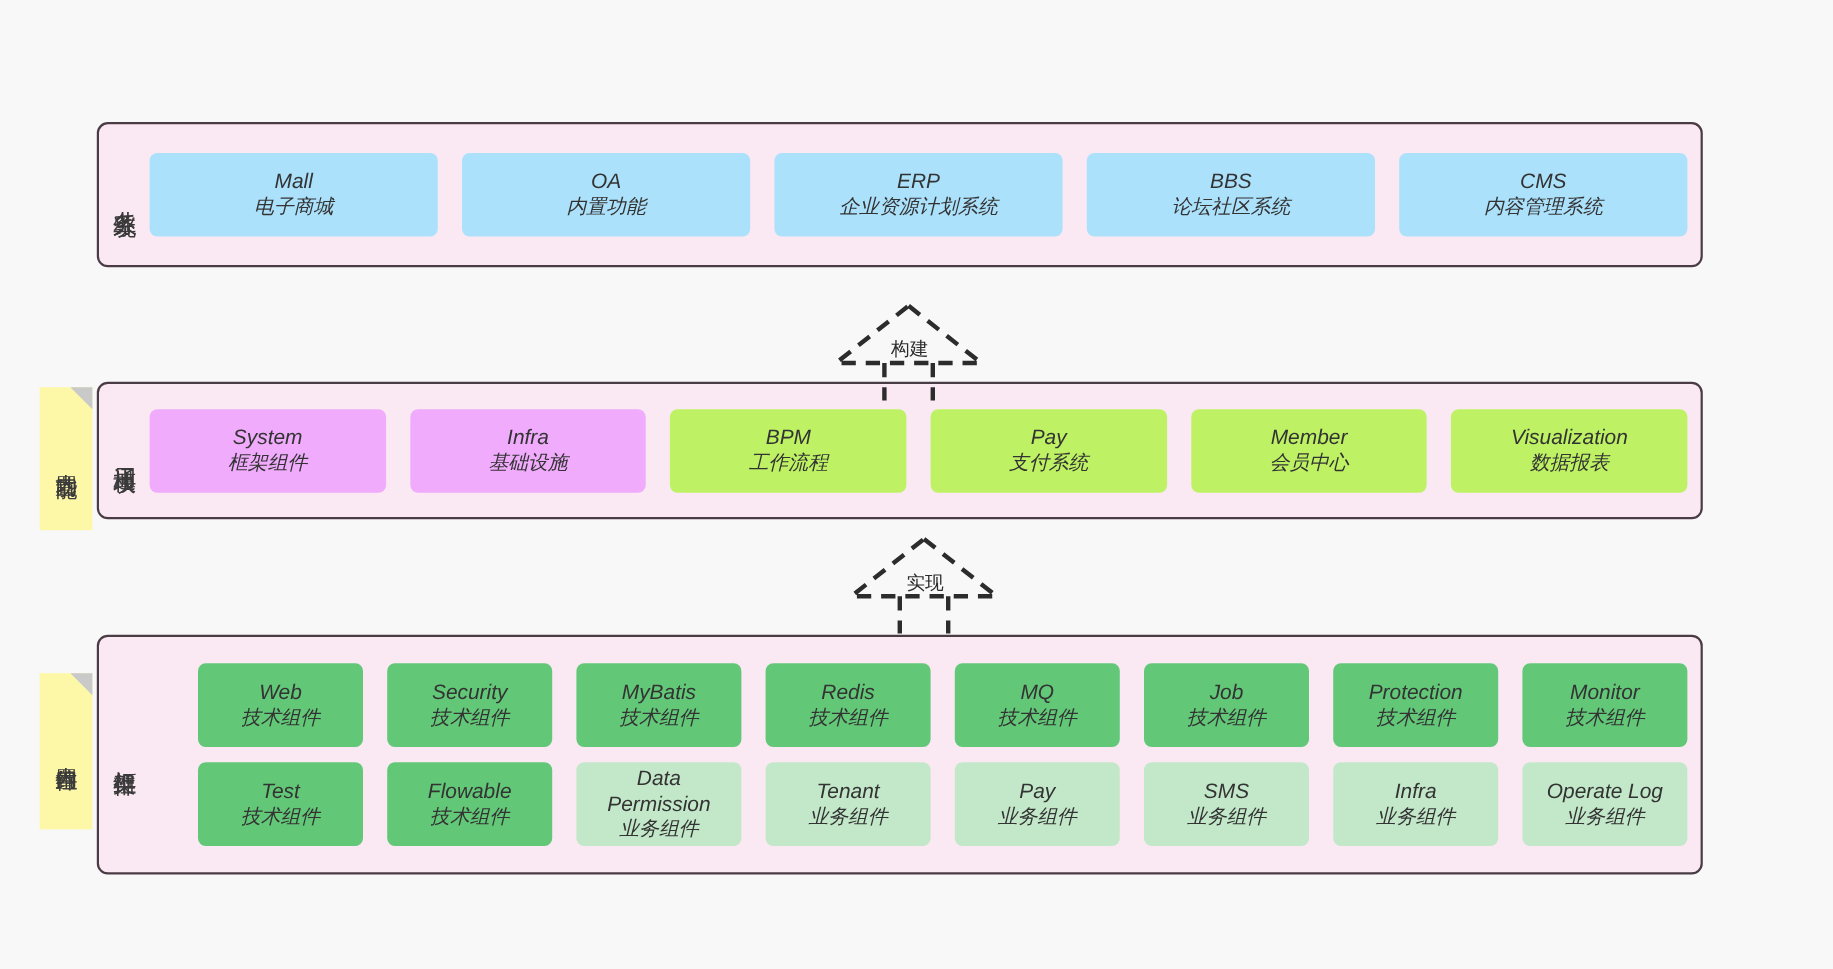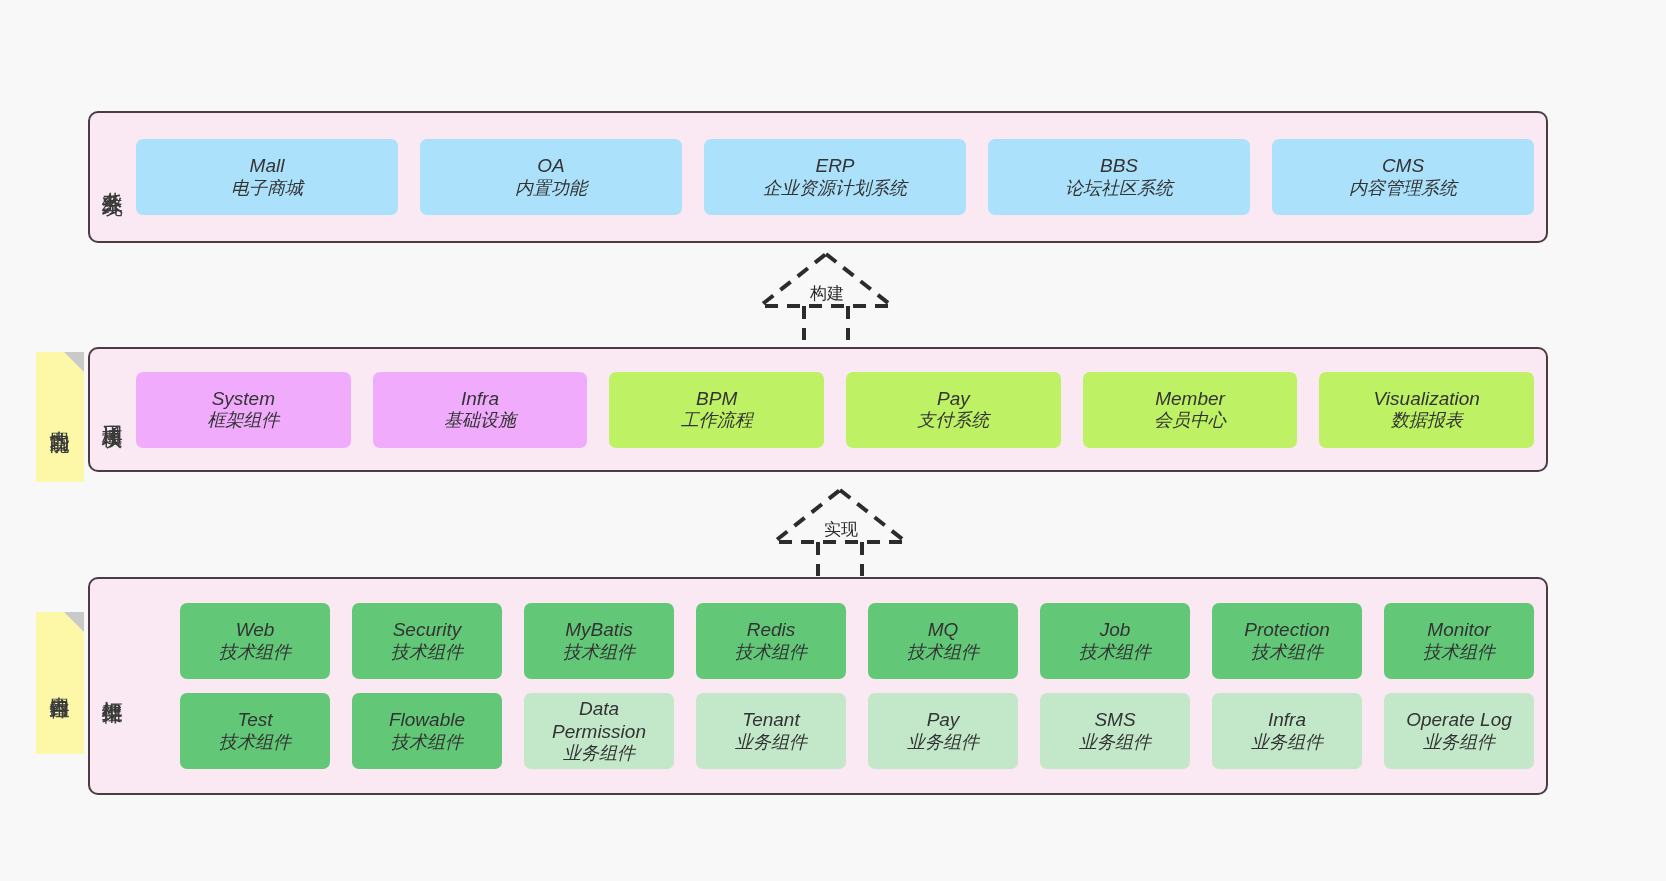--- a/index.html
+++ b/index.html
@@ -163,21 +163,21 @@
             <div class="cn">论坛社区系统</div>
           </div>
           <div class="box blue">
             <div class="en">CMS</div>
             <div class="cn">内容管理系统</div>
           </div>
         </div>
     </div>
   </div>
 
-  <div class="connector" style="left:758px; top:252px; width:140px; height:88px;">
+  <div class="connector" style="left:758px; top:276px; width:140px; height:88px;">
     <svg width="140" height="88" viewBox="0 0 140 88" aria-hidden="true">
 
       <path d="M 68 2 L 134 54 L 2 54 Z" fill="none" stroke="#2c2c2c" stroke-width="4" stroke-dasharray="13 9" stroke-linecap="butt"></path>
 
       <path d="M 46 54 L 46 88 M 90 54 L 90 88" fill="none" stroke="#2c2c2c" stroke-width="4" stroke-dasharray="13 9"></path>
     </svg>
     <div class="connector-label" style="left:52px; top:30px;">构建</div>
   </div>
 
   <div class="note" style="left:36px; top:352px; width:48px; height:130px;">

